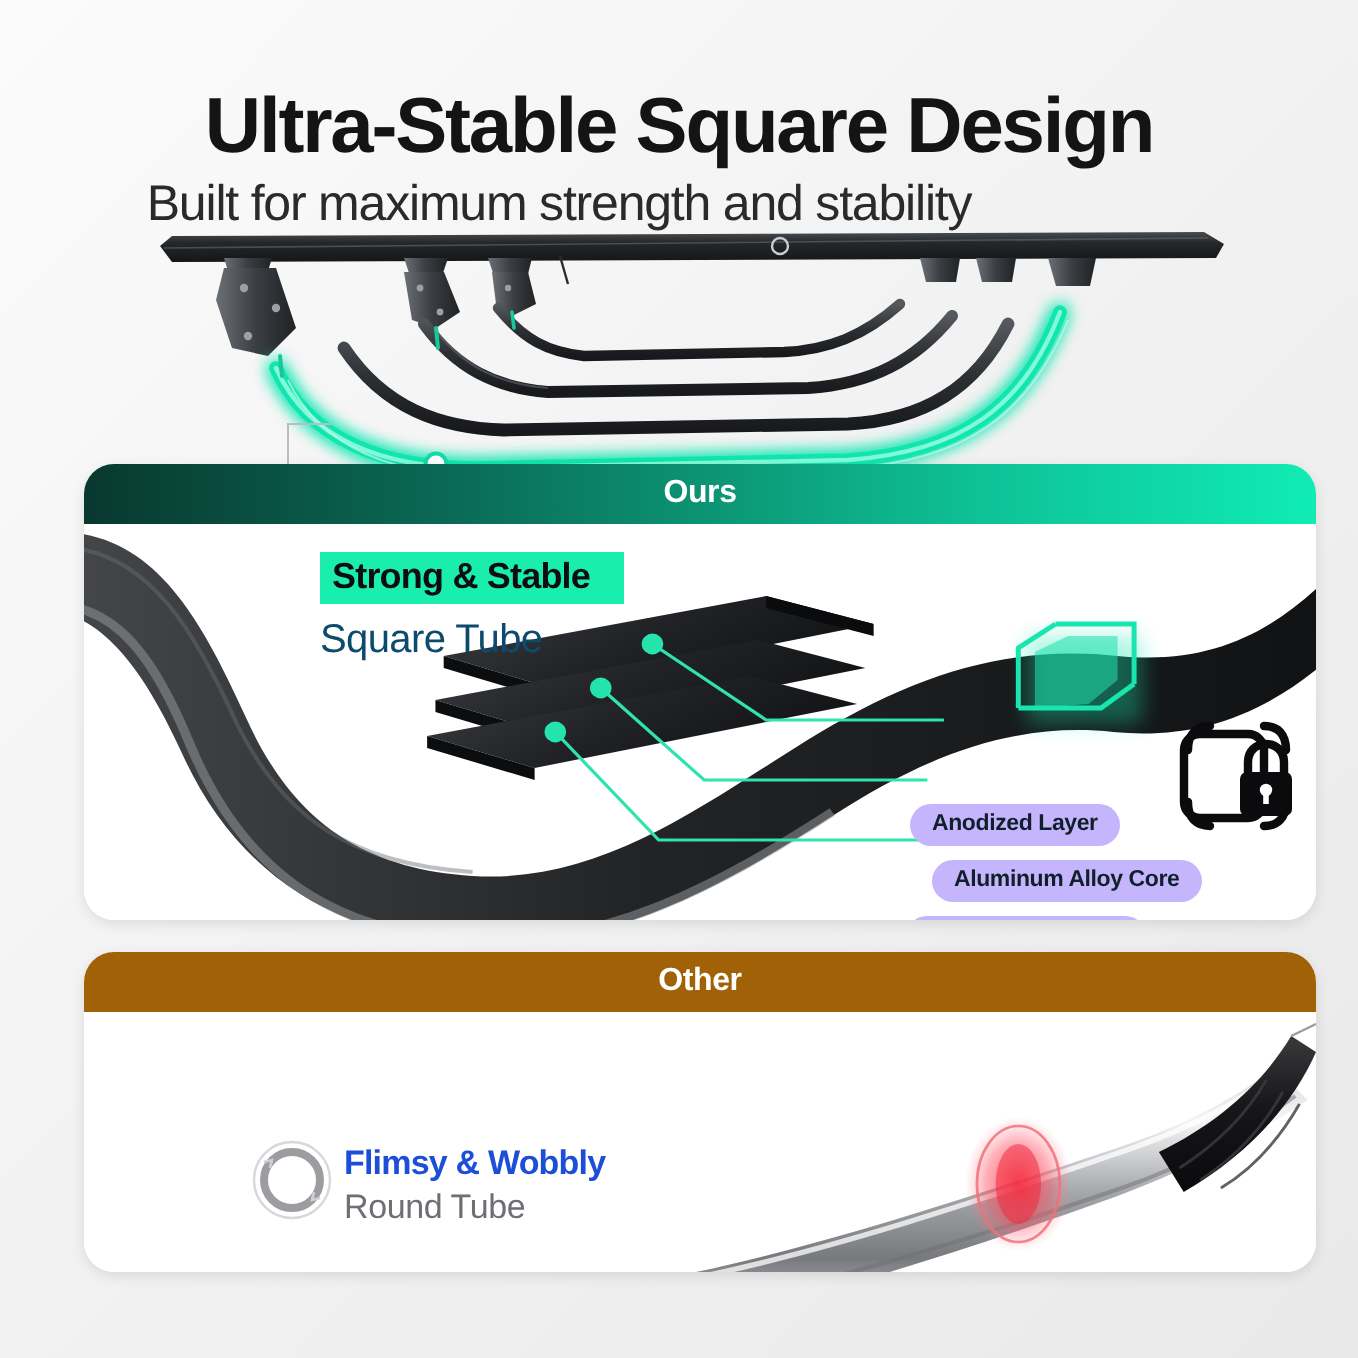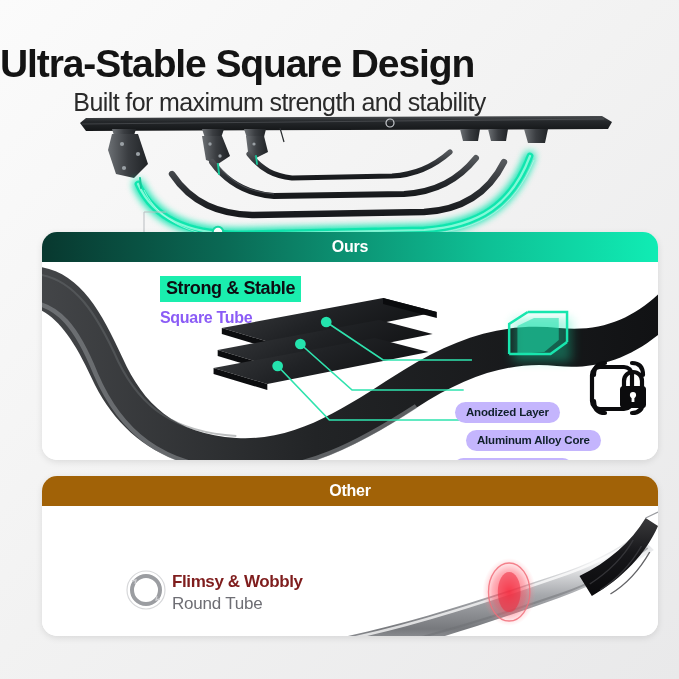--- a/index.html
+++ b/index.html
@@ -5,21 +5,21 @@
   html,body{margin:0;padding:0;}
   body{
     width:679px;height:679px;overflow:hidden;
     font-family:"Liberation Sans",sans-serif;
     background:linear-gradient(135deg,#fbfbfb 0%,#f2f2f2 48%,#e9e9ea 100%);
   }
   .stage{position:relative;width:679px;height:679px;}
 
   
   .headline{
-    position:absolute;left:0;top:44px;width:679px;text-align:left;
+    position:absolute;left:0;top:44px;width:679px;text-align:center;
     font-size:39px;font-weight:bold;letter-spacing:-1.1px;color:#141414;
     line-height:1.05;
   }
   .subhead{
     position:absolute;left:0;top:88px;width:559px;text-align:center;
     font-size:25px;font-weight:normal;letter-spacing:-0.6px;color:#2a2a2a;
   }
 
   
   .hero{position:absolute;left:52px;top:112px;width:580px;height:124px;}
@@ -46,45 +46,45 @@
   .head-other{background:#a16207;}
 
   .panel-body{position:relative;width:100%;height:calc(100% - 30px);overflow:hidden;background:#fff;}
   .panel-body svg.art{position:absolute;left:0;top:0;width:100%;height:100%;}
 
   
   .ours-text{position:absolute;left:118px;top:14px;z-index:6;}
   .chip-strong{
     display:inline-block;background:#1aeeae;color:#0d0d12;
     font-size:18px;font-weight:bold;letter-spacing:-0.4px;
-    padding:2px 6px 3px 6px;
+    padding:2px 17px 3px 6px;
   }
   .sq-tube{
-    margin-top:7px;font-size:16px;color:#8b5cf6;letter-spacing:-0.3px;
-    font-weight:bold;
+    margin-top:7px;font-size:20px;color:#0c4a6e;letter-spacing:-0.3px;
+    font-weight:normal;
   }
 
   
   .pill{
     position:absolute;z-index:7;
     background:#c4b5fd;color:#10202b;
     font-size:11.5px;font-weight:bold;letter-spacing:-0.2px;
     padding:4px 11px 5px 11px;border-radius:11px;white-space:nowrap;
   }
   .pill-1{left:413px;top:140px;}
   .pill-2{left:404px;top:168px;margin-left:20px;}
   .pill-3{left:411px;top:196px;}
 
   
   .lock-icon{position:absolute;left:538px;top:93px;width:68px;height:66px;z-index:7;}
   .lock-icon svg{display:block;width:100%;height:100%;}
 
   
   .other-text{position:absolute;left:130px;top:66px;z-index:6;}
-  .flimsy{font-size:17px;font-weight:bold;color:#7f1d1d;letter-spacing:-0.4px;}
+  .flimsy{font-size:17px;font-weight:bold;color:#1d4ed8;letter-spacing:-0.4px;}
   .round-tube{margin-top:2px;font-size:17px;color:#6e6e74;letter-spacing:-0.2px;}
   .ring-icon{position:absolute;left:82px;top:62px;width:44px;height:44px;z-index:6;}
   .ring-icon svg{display:block;width:100%;height:100%;}
 </style>
 </head>
 <body>
 
 <div class="stage">
 
   <div class="headline">Ultra-Stable Square Design</div>

